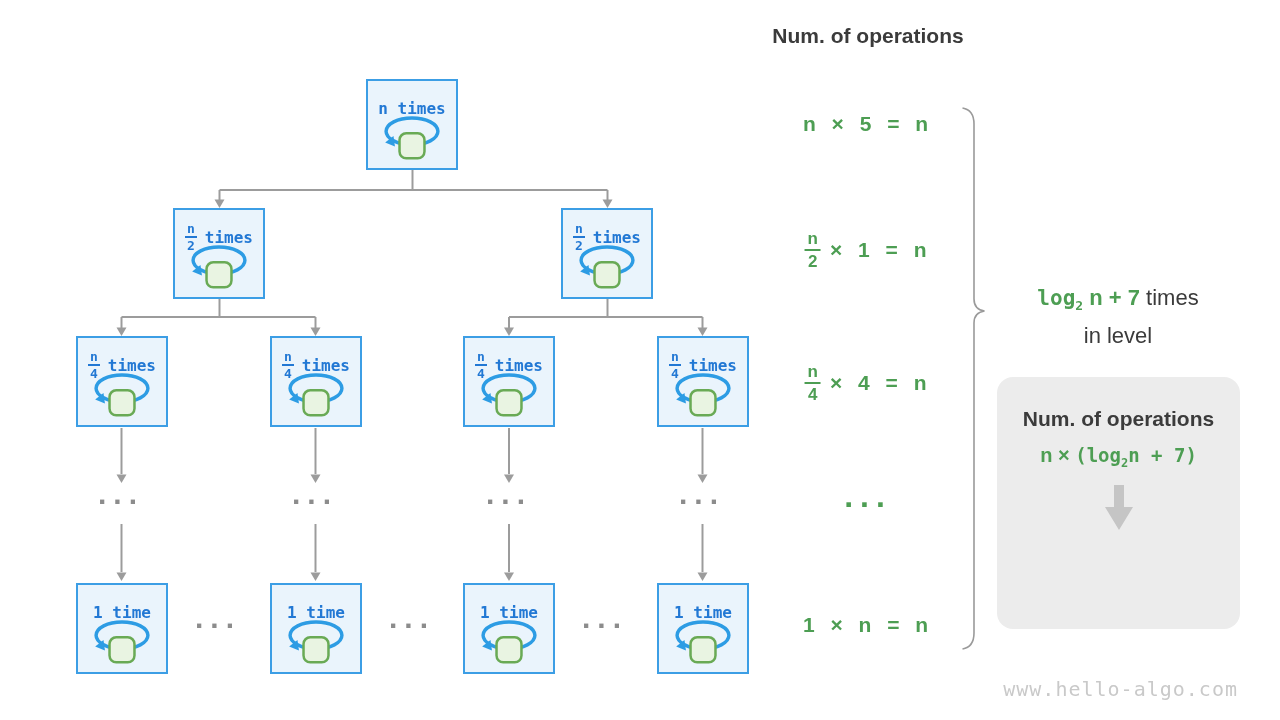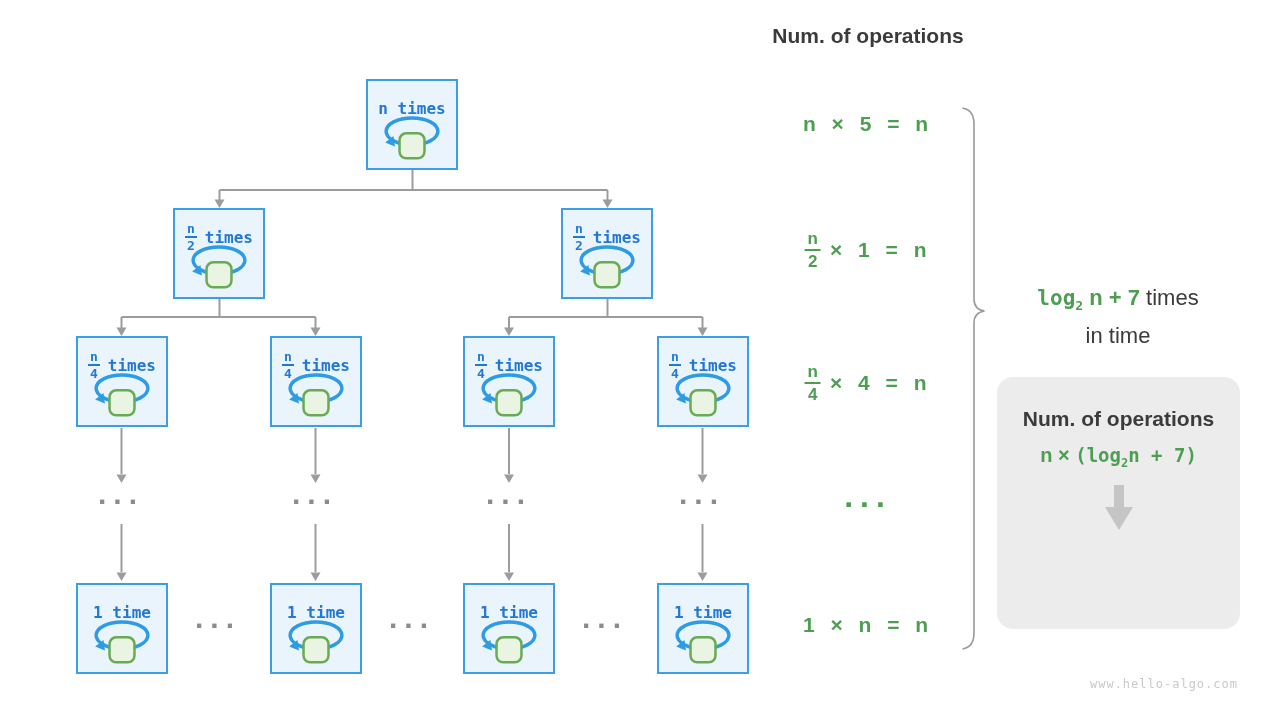--- a/index.html
+++ b/index.html
@@ -60,21 +60,21 @@
   .panel .pformula .mono{font-family:"DejaVu Sans Mono",monospace;font-size:19px}
   .panel .pformula sub{font-size:12px}
   .panel .parrow{position:absolute;top:108px;left:50%;transform:translateX(-50%)}
   .panel .psubtitle{position:absolute;top:176px;left:0;right:0;text-align:center;
     color:var(--dark);font-weight:bold;font-size:21px}
   .panel .presult{position:absolute;top:212px;left:0;right:0;text-align:center;
     color:var(--blue-result);font-weight:bold;font-size:22px;white-space:nowrap}
   .panel .presult .mono{font-family:"DejaVu Sans Mono",monospace;font-size:21px}
 
   .watermark{position:absolute;right:42px;top:677px;color:var(--watermark);
-    font-family:"DejaVu Sans Mono",monospace;font-size:12px;letter-spacing:1px;z-index:2}
+    font-family:"DejaVu Sans Mono",monospace;font-size:20px;letter-spacing:1px;z-index:2}
 </style>
 </head>
 <body>
 
 <div id="stage">
 
   <svg class="overlay" width="1280" height="720" viewBox="0 0 1280 720">
     <g stroke="#9c9c9c" stroke-width="2" fill="none">
       <path d="M412.5 170 V190"></path>
       <path d="M219.5 190 H607.5"></path>
@@ -307,21 +307,21 @@
     </span>
     <span>× 4 = n</span>
   </div>
   <div class="dots green" style="left:868px;top:481px">...</div>
   <div class="ops-row" style="top:625px">
     <span>1 × n = n</span>
   </div>
 
   <div class="brace-label">
     <div><span class="g"><span>log</span><sub>2</sub></span><span class="gb"> n + 7</span><span>  times</span></div>
-    <div>in time</div>
+    <div>in level</div>
   </div>
 
   <div class="panel">
     <div class="ptitle">Num. of operations</div>
     <div class="pformula"><span>n × </span><span class="mono"><span>(log</span><sub>2</sub><span>n + 7)</span></span></div>
     <svg class="parrow" width="34" height="48" viewBox="0 0 34 48">
       <polygon points="12,0 22,0 22,22 31,22 17,45 3,22 12,22" fill="#c5c5c5"></polygon>
     </svg>
   </div>
 

